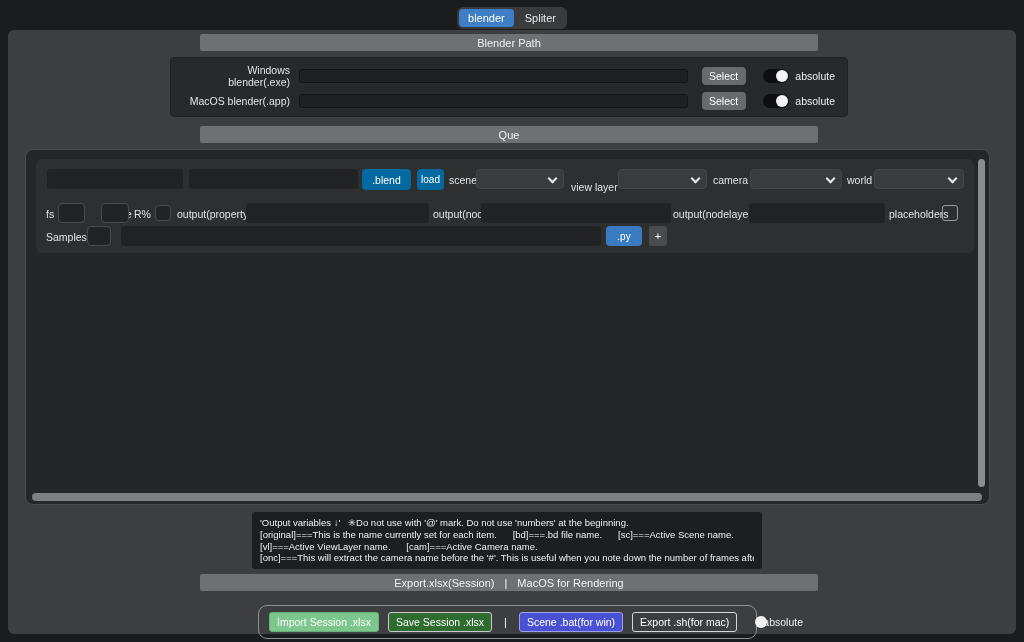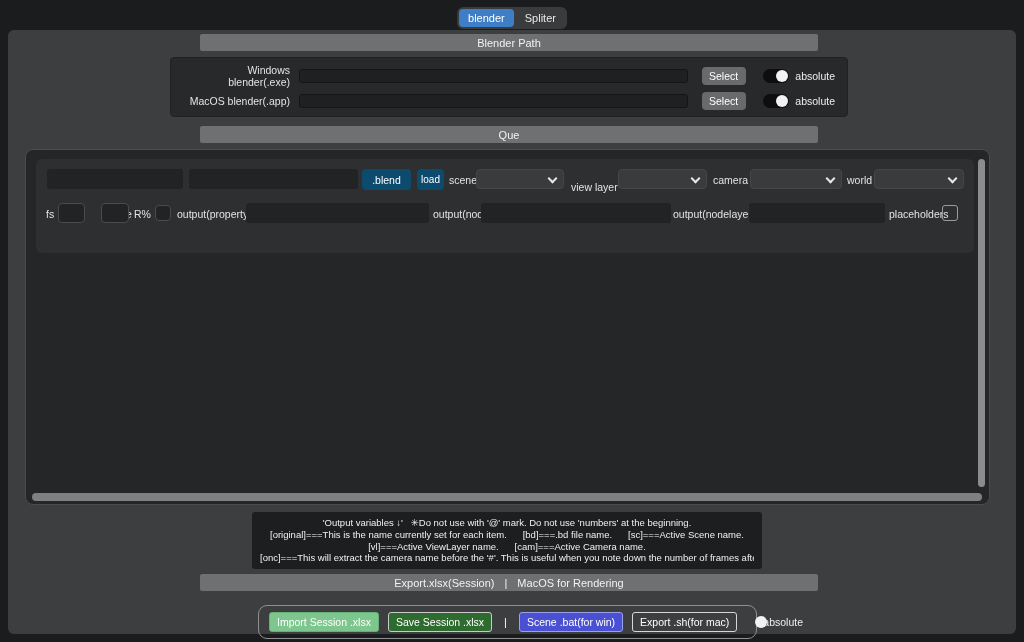--- a/index.html
+++ b/index.html
@@ -72,21 +72,21 @@
   .q-label { position: absolute; font-size: 10.5px; color: #e3e3e3; top: 50%; transform: translateY(-50%); white-space: nowrap; }
   .q-input {
     position: absolute; height: 20px; background: #222325; border: none; border-radius: 3px;
     color: #ddd; font-size: 10px; padding: 0 5px; outline: none; top: 0;
   }
   .q-input.small { border: 1px solid #4a4b4d; border-radius: 4px; background: #222325; }
   .q-btn {
     position: absolute; height: 21px; border: none; border-radius: 4px; color: #fff;
     font-size: 10.5px; font-family: inherit; cursor: pointer; top: 0;
   }
-  .q-btn.orange { background: #0c4a6e; }
+  .q-btn.orange { background: #0369a1; }
   .q-btn.blue { background: #3a7cc1; height: 20px; }
   .q-btn.plus { background: #4a4b4d; height: 20px; border-radius: 3px; }
   .q-select {
     position: absolute; height: 20px; background: #3a3b3d; border: 1px solid #454648;
     border-radius: 4px; top: 0; cursor: pointer;
   }
   .chev {
     position: absolute; right: 7px; top: 5px; width: 7px; height: 7px;
     border-right: 2px solid #e8e8e8; border-bottom: 2px solid #e8e8e8;
     transform: rotate(45deg);
@@ -103,21 +103,21 @@
     position: absolute; left: 6px; bottom: 3px; width: 950px; height: 8px;
     background: #7f8082; border-radius: 4px; cursor: pointer;
   }
 
   
   .info-box {
     position: absolute; left: 244px; top: 482px; width: 510px; height: 57px;
     background: #1d1e20; border-radius: 3px; padding: 5px 8px;
     font-size: 9.5px; line-height: 11.8px; color: #f0f0f0;
   }
-  .info-line { white-space: pre; overflow: hidden; text-align: center; }
+  .info-line { white-space: pre; overflow: hidden; }
 
   
   .footer-panel {
     position: absolute; left: 250px; top: 575px; width: 499px; height: 34px;
     border: 1px solid #8f9092; border-radius: 9px;
     display: flex; align-items: center; padding-left: 10px; gap: 9px;
   }
   .f-btn {
     height: 20px; padding: 0 7px; font-size: 10.5px; font-family: inherit;
     color: #fff; border-radius: 3px; cursor: pointer; white-space: nowrap;
@@ -204,20 +204,27 @@
         <span class="q-label" style="left: 141px;">output(property)</span>
         <input class="q-input" style="left: 210px; width: 183px;" value="">
         <span class="q-label" style="left: 397px;">output(node)</span>
         <input class="q-input" style="left: 445px; width: 190px;" value="">
         <span class="q-label" style="left: 637px;">output(nodelayer)</span>
         <input class="q-input" style="left: 713px; width: 136px;" value="">
         <span class="q-label" style="left: 853px;">placeholders</span>
         <div class="q-check" style="left: 906px;"></div>
       </div>
 
+      <div class="q-row" style="top: 67px;">
+        <span class="q-label" style="left: 10px;">Samples</span>
+        <input class="q-input small" style="left: 51px; width: 24px;" value="">
+        <input class="q-input" style="left: 85px; width: 480px;" value="">
+        <button class="q-btn blue" style="left: 570px; width: 36px; font-size: 10px;">.py</button>
+        <button class="q-btn plus" style="left: 613px; width: 18px; font-size: 11px;">+</button>
+      </div>
 
     </div>
 
     <div class="vscroll"></div>
     <div class="hscroll"></div>
   </div>
 
   <div class="info-box">
     <div class="info-line">'Output variables ↓'   ✳Do not use with '@' mark. Do not use 'numbers' at the beginning.</div>
     <div class="info-line">[original]===This is the name currently set for each item.      [bd]===.bd file name.      [sc]===Active Scene name.</div>

